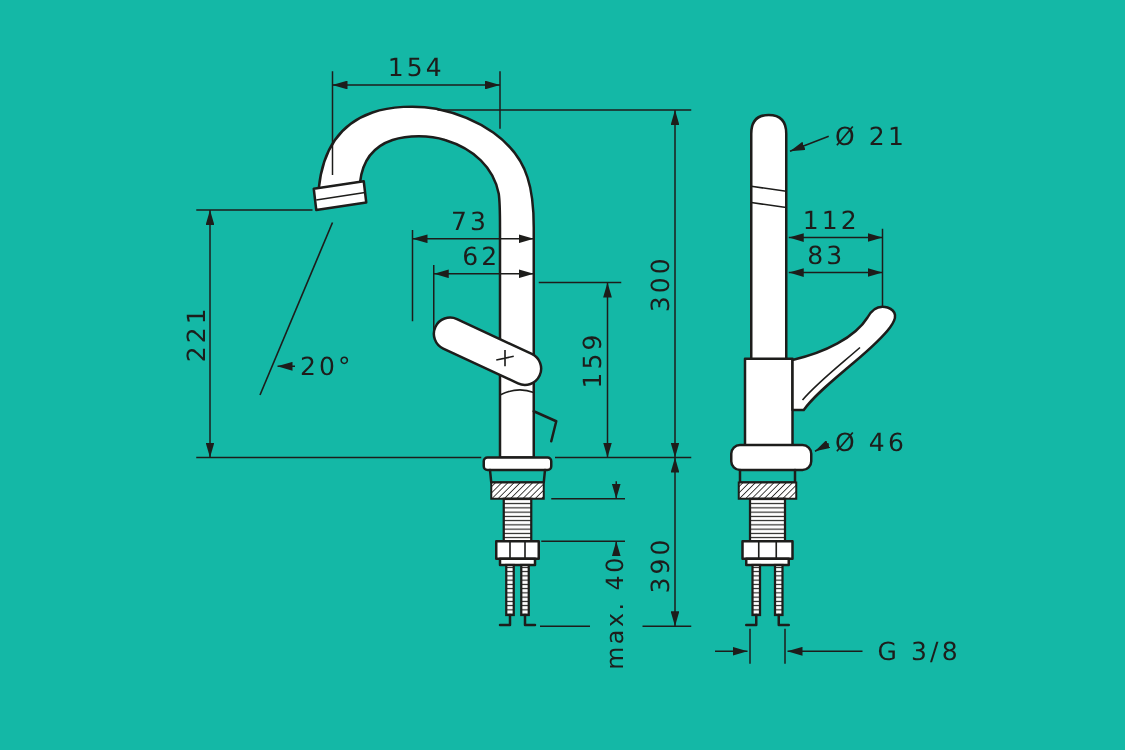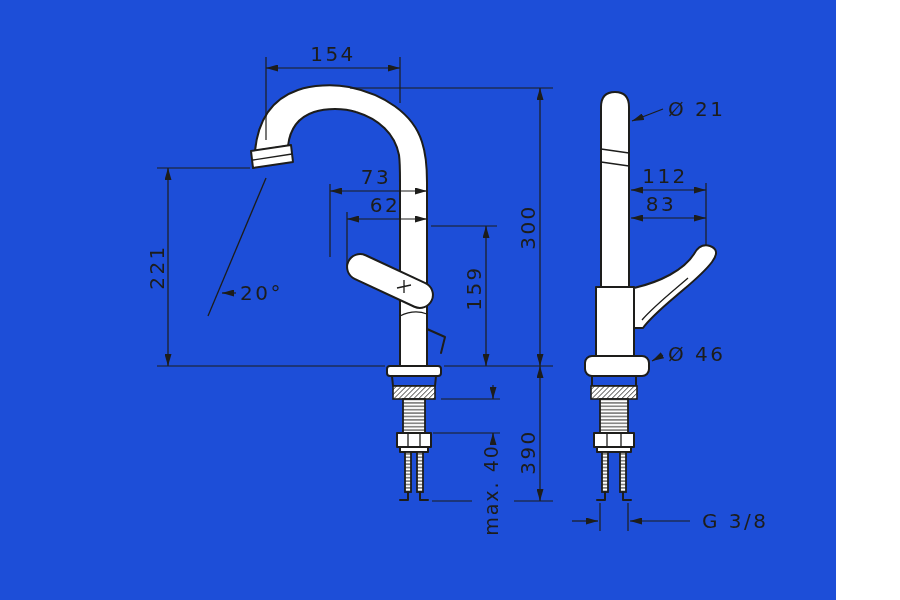--- a/index.html
+++ b/index.html
@@ -1,16 +1,16 @@
 <!DOCTYPE html>
 <html><head>
 <meta charset="utf-8">
 <style>
   html,body{margin:0;padding:0;background:#ffffff;}
-  .stage{width:836px;height:600px;background:#1d4ed8;position:relative;overflow:hidden;}
+  .stage{width:900px;height:600px;background:#14b8a6;position:relative;overflow:hidden;}
   svg{display:block;}
   .part{fill:#ffffff;stroke:#1d1d1b;stroke-width:2;stroke-linejoin:round;}
   .partt{fill:url(#thread);stroke:#1d1d1b;stroke-width:1.8;}
   .parth{fill:url(#hatch);stroke:#1d1d1b;stroke-width:1.6;}
   .pline{fill:none;stroke:#1d1d1b;stroke-width:2;stroke-linejoin:round;stroke-linecap:round;}
   .thin{fill:none;stroke:#1d1d1b;stroke-width:1.3;}
   .dimline{fill:none;stroke:#1d1d1b;stroke-width:1.2;}
   .dim{font-family:"DejaVu Sans",sans-serif;font-size:20px;letter-spacing:2.5px;fill:#1d1d1b;}
   .dim-small{font-family:"DejaVu Sans",sans-serif;font-size:19px;letter-spacing:2px;fill:#1d1d1b;}
 </style>

